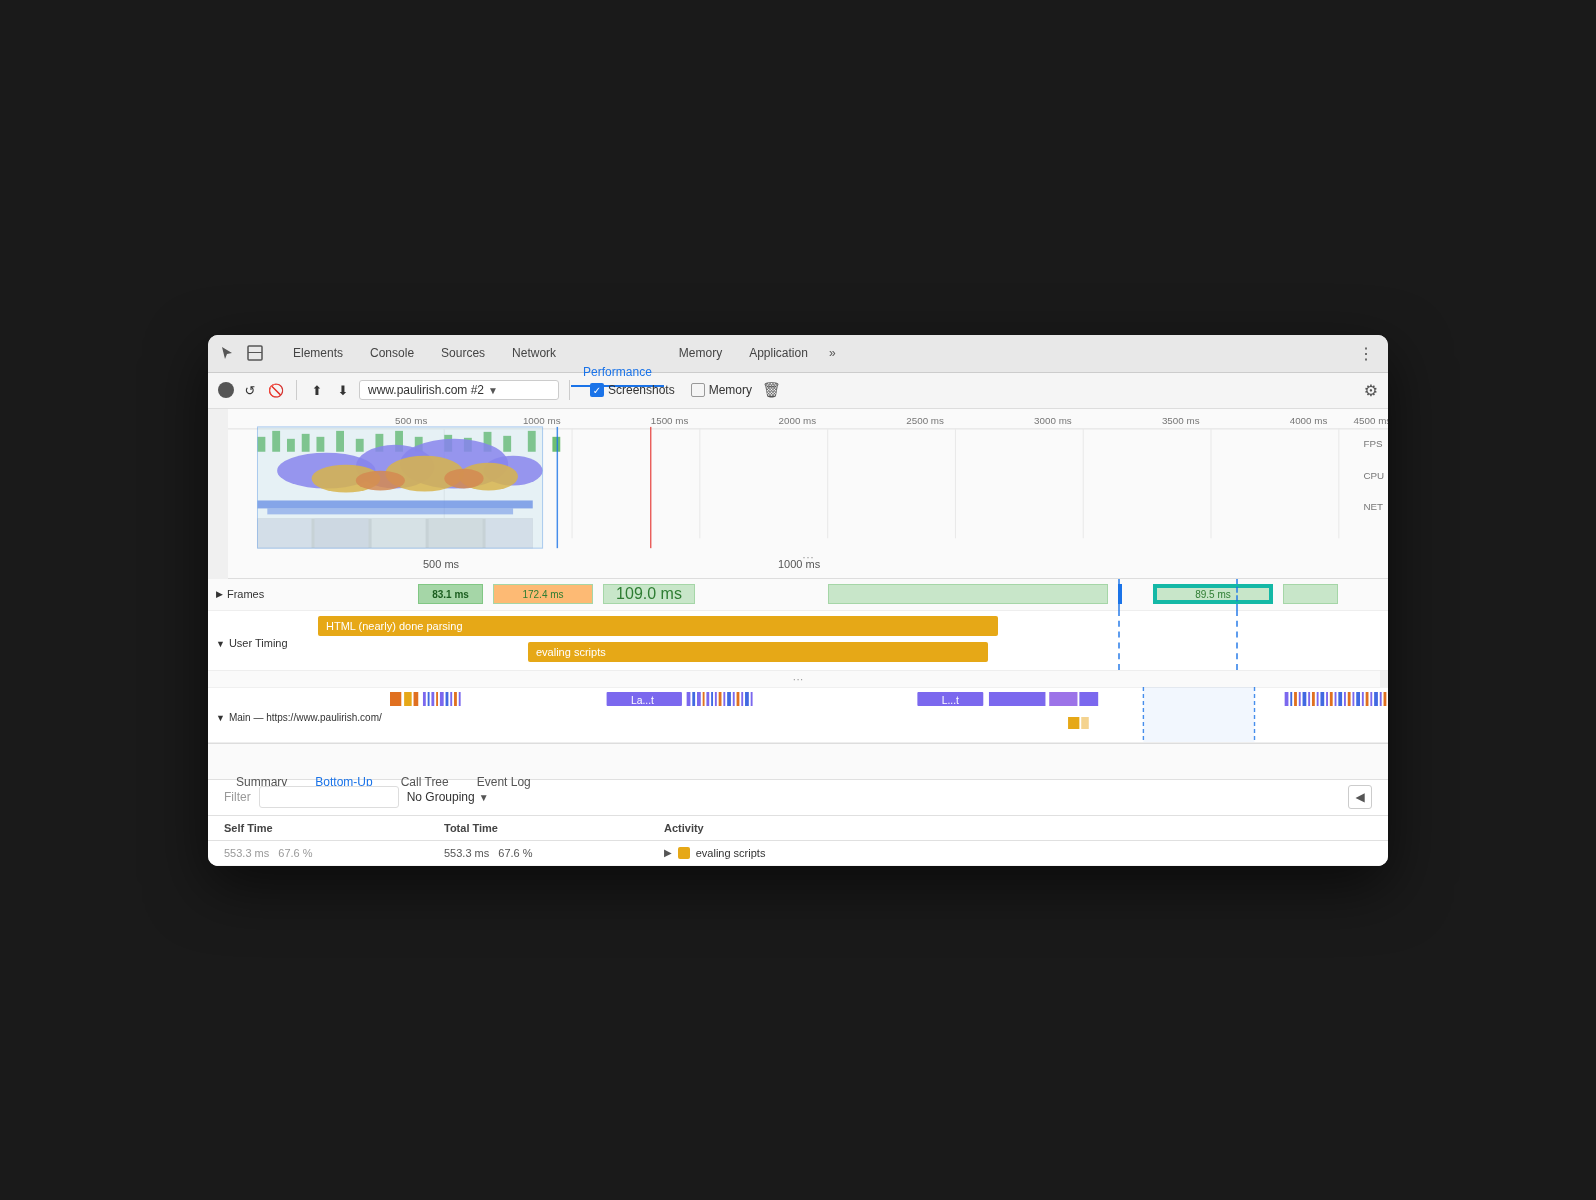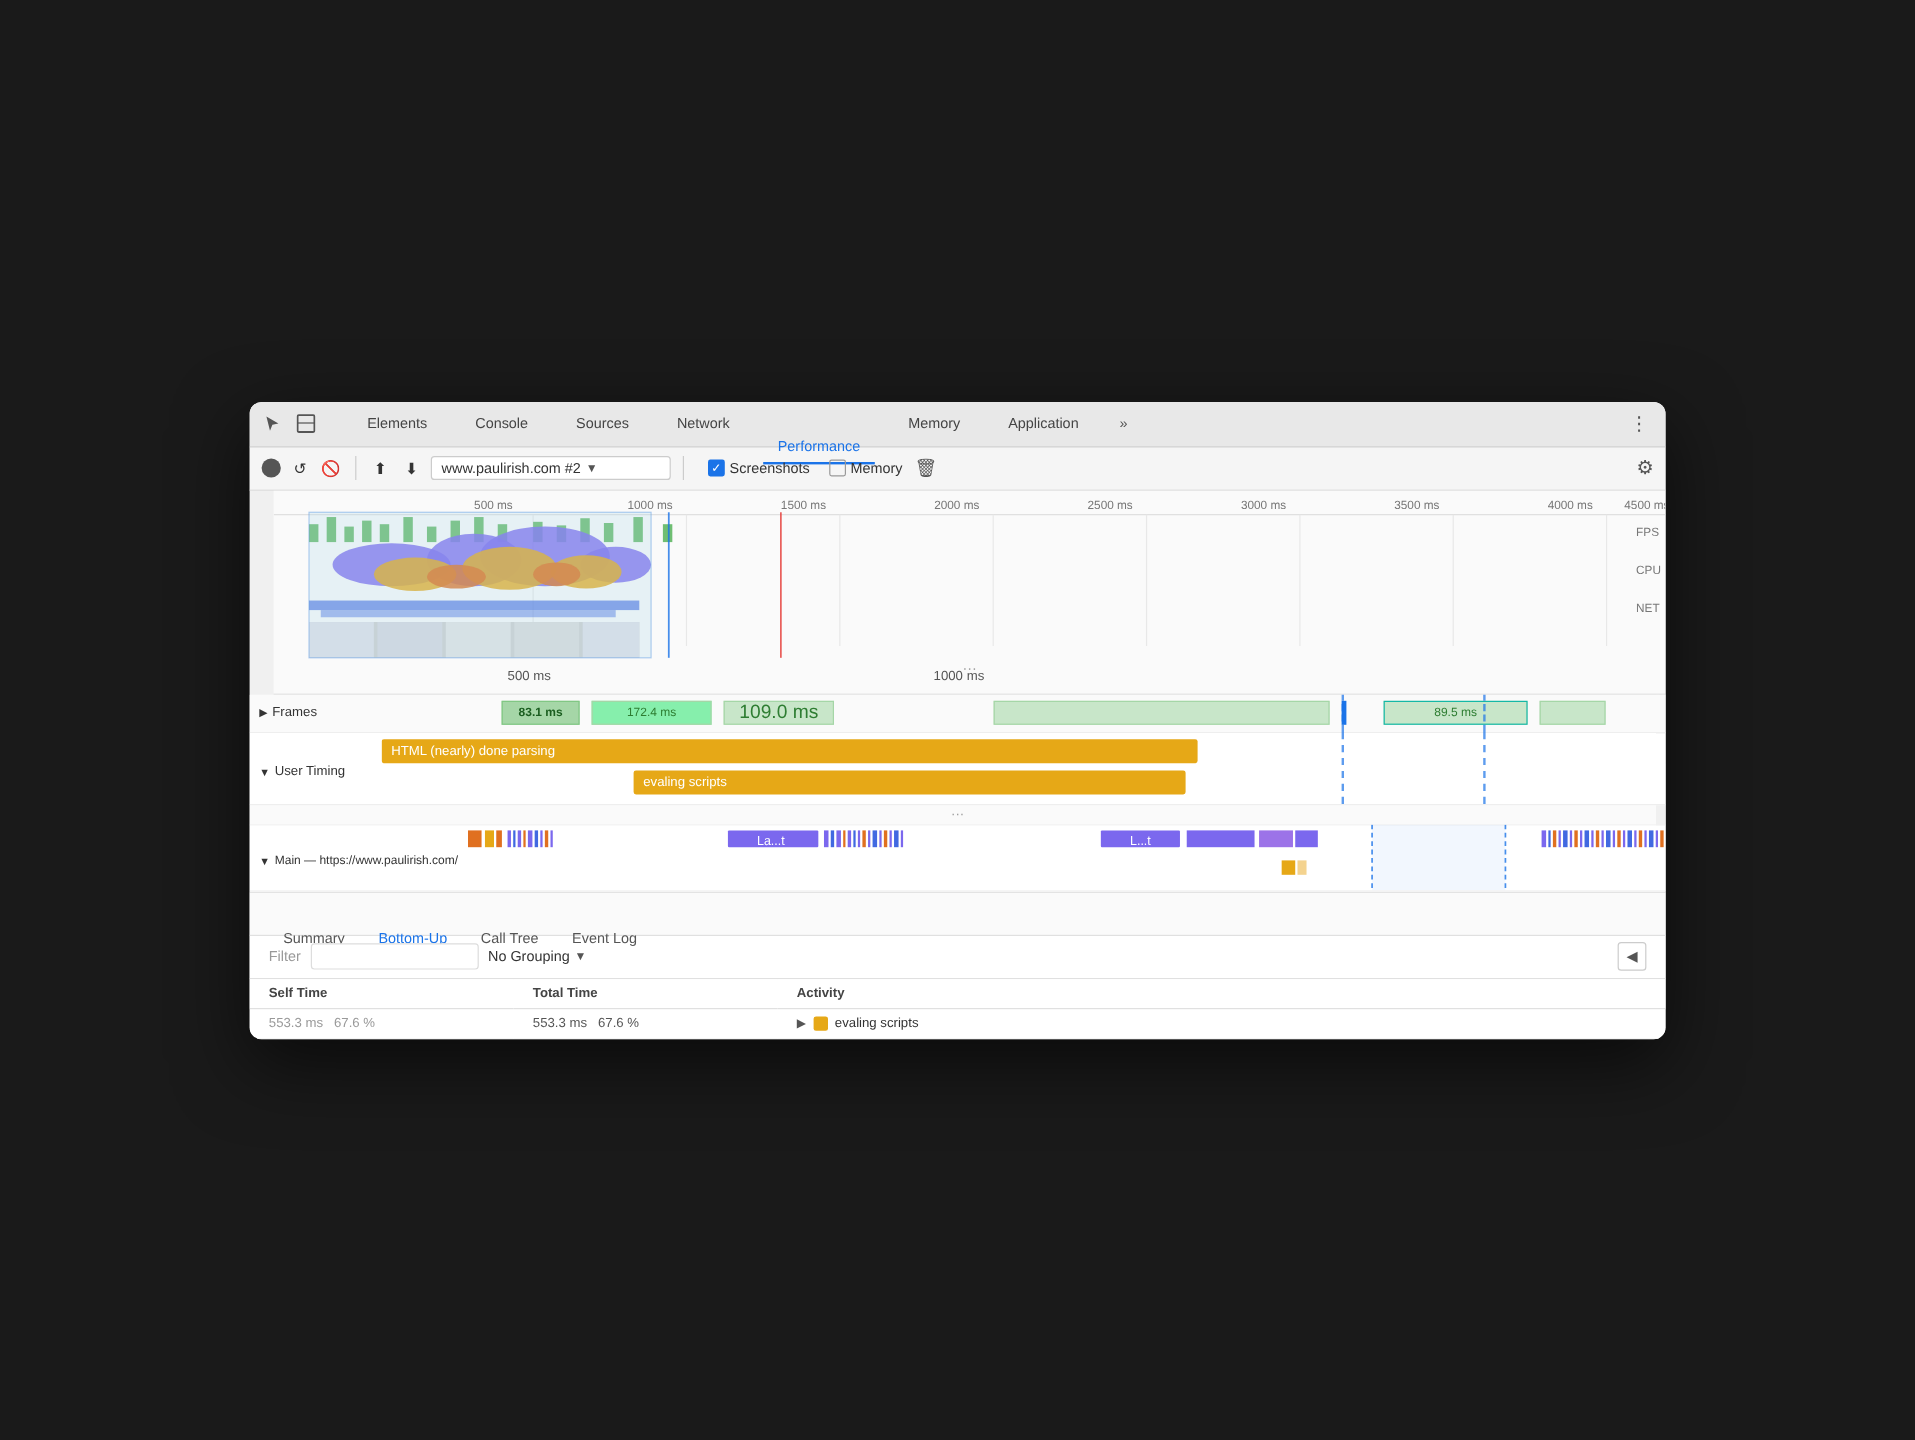--- a/index.html
+++ b/index.html
@@ -48,21 +48,21 @@
       font-weight: 500;
     }
     
     .tab-bar {
       background: #e8e8e8;
       height: 38px;
       display: flex;
       align-items: center;
       border-bottom: 1px solid #ccc;
       padding: 0 8px;
-      gap: 16px;
+      gap: 3px;
     }
     .tab-bar-icons {
       display: flex;
       align-items: center;
       gap: 6px;
       margin-right: 12px;
     }
     .tab-icon {
       width: 22px; height: 22px;
       display: flex; align-items: center; justify-content: center;
@@ -439,25 +439,25 @@
     </div>
 
     <div class="flame-row frames-row" style="height:32px; display:flex; align-items:center; background:#fafafa; border-bottom:1px solid #eee;">
       <div class="flame-row-label" style="min-width:110px; padding:0 8px; font-size:11px; color:#333; display:flex; align-items:center; gap:4px;">
         <span style="font-size:9px;">▶</span>
         <span>Frames</span>
       </div>
       <div style="flex:1; position:relative; height:32px; overflow:hidden;">
         <div style="position:absolute; left:0; top:6px; width:90px; height:20px; background:#c8e6c9; border:1px solid #a5d6a7; font-size:10px; color:#2e7d32; display:flex; align-items:center; justify-content:center;margin-top:28px;">113.9 ms</div>
         <div style="position:absolute; left:100px; top:6px; width:65px; height:20px; background:#a5d6a7; border:1px solid #81c784; font-size:10px; color:#1b5e20; display:flex; align-items:center; justify-content:center; font-weight:600;">83.1 ms</div>
-        <div style="position:absolute; left:175px; top:6px; width:100px; height:20px; background:#86efac; border:1px solid #a5d6a7; font-size:10px; color:#2e7d32; display:flex; align-items:center; justify-content:center;">172.4 ms</div>
+        <div style="position:absolute; left:175px; top:6px; width:100px; height:20px; background:#fdba74; border:1px solid #a5d6a7; font-size:10px; color:#2e7d32; display:flex; align-items:center; justify-content:center;">172.4 ms</div>
         <div style="position:absolute; left:285px; top:6px; width:92px; height:20px; background:#c8e6c9; border:1px solid #a5d6a7; font-size:16px; color:#2e7d32; display:flex; align-items:center; justify-content:center;">109.0 ms</div>
         <div style="position:absolute; left:510px; top:6px; width:280px; height:20px; background:#c8e6c9; border:1px solid #a5d6a7; font-size:10px; color:#2e7d32; display:flex; align-items:center; justify-content:center;"></div>
         <div style="position:absolute; left:800px; top:6px; width:4px; height:20px; background:#1a73e8;"></div>
-        <div style="position:absolute; left:835px; top:6px; width:120px; height:20px; background:#c8e6c9; border:1px solid #14b8a6; font-size:10px; color:#2e7d32; display:flex; align-items:center; justify-content:center;">89.5 ms</div>
+        <div style="position:absolute; left:835px; top:6px; width:120px; height:20px; background:#c8e6c9; border:4px solid #14b8a6; font-size:10px; color:#2e7d32; display:flex; align-items:center; justify-content:center;">89.5 ms</div>
         <div style="position:absolute; left:965px; top:6px; width:55px; height:20px; background:#c8e6c9; border:1px solid #a5d6a7; font-size:10px;"></div>
 
         <div style="position:absolute; left:800px; top:0; bottom:0; width:1px; border-left:2px dashed #1a73e8; opacity:0.7;"></div>
         <div style="position:absolute; left:918px; top:0; bottom:0; width:1px; border-left:2px dashed #1a73e8; opacity:0.7;"></div>
       </div>
     </div>
 
     <div class="flame-row" style="height:60px; display:flex; background:white; border-bottom:1px solid #eee;">
       <div class="flame-row-label" style="min-width:110px; padding:0 8px; font-size:11px; color:#333; display:flex; align-items:flex-start; padding-top:6px; gap:4px;">
         <span style="font-size:9px; margin-top:2px;">▼</span>

